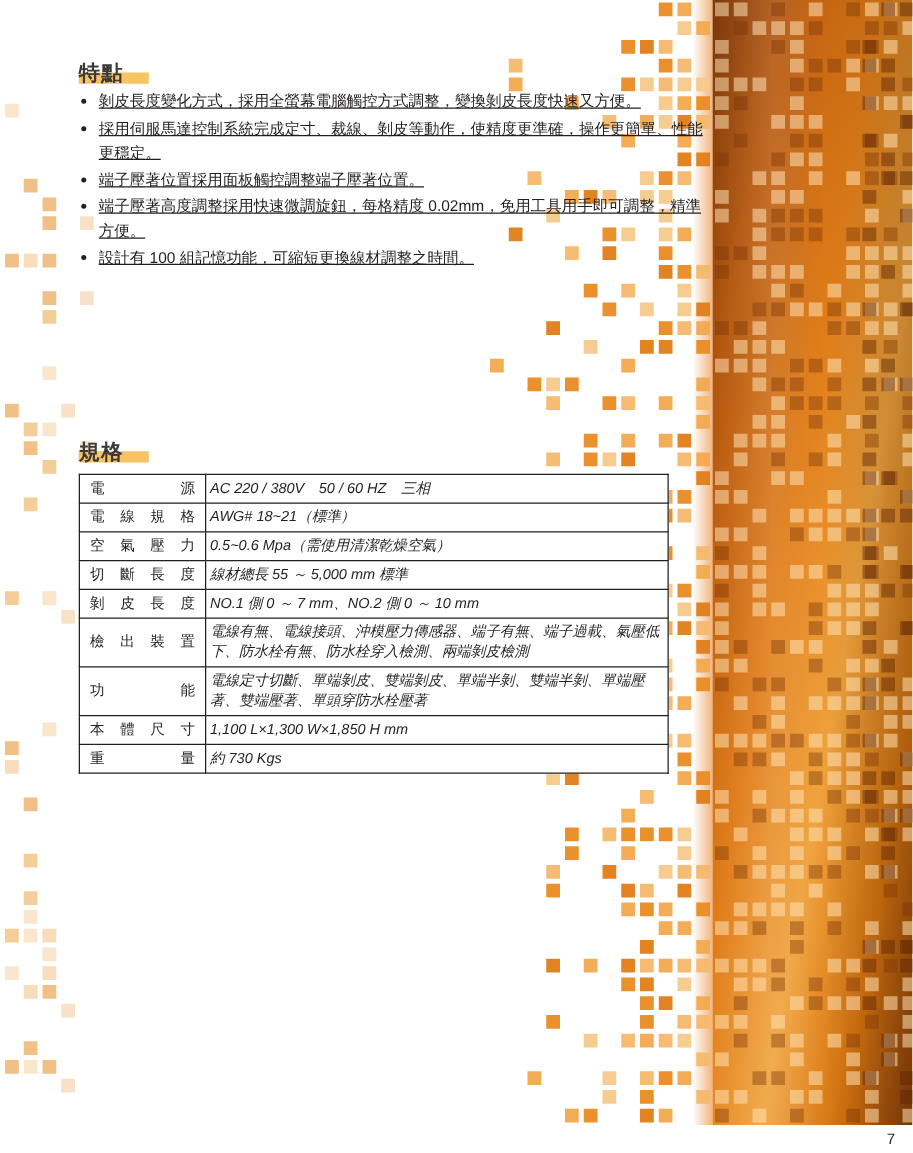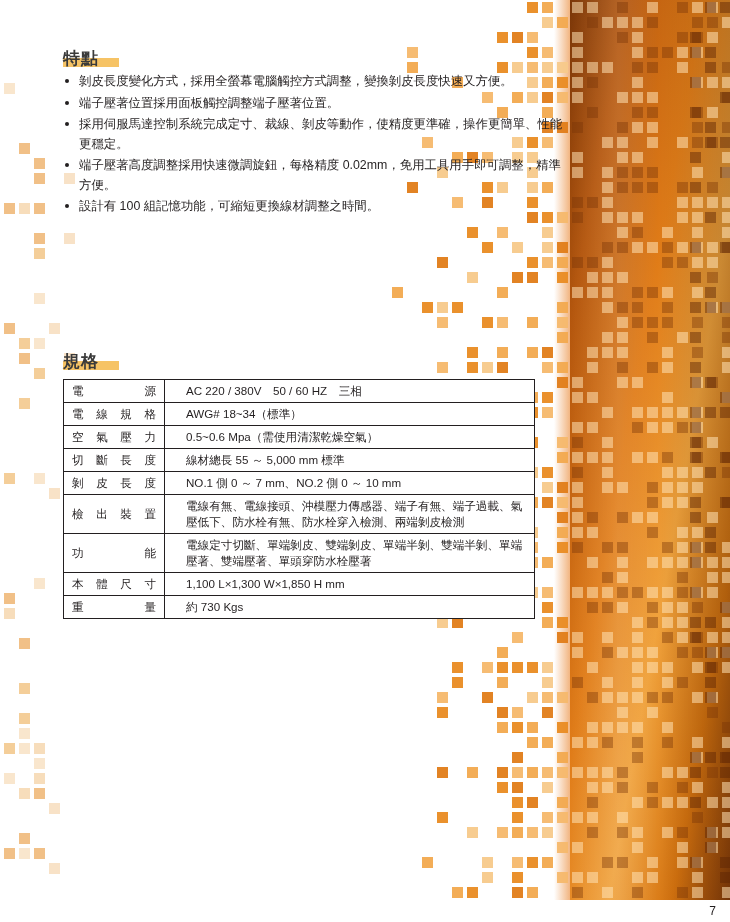--- a/index.html
+++ b/index.html
@@ -102,20 +102,21 @@
     padding: 0;
     list-style: none;
   }
   .feature-list li {
     position: relative;
     padding-left: 16px;
     font-size: 12.4px;
     line-height: 19.5px;
     color: #231f20;
     margin-bottom: 2px;
+    text-decoration: underline;
   }
   .feature-list li::before {
     content: "";
     position: absolute;
     left: 2px;
     top: 7px;
     width: 4px;
     height: 4px;
     border-radius: 50%;
     background: #231f20;
@@ -140,21 +141,22 @@
     vertical-align: middle;
   }
   .spec-table td.label {
     width: 84px;
     text-align: justify;
     text-align-last: justify;
     padding: 3px 8px;
     white-space: nowrap;
   }
   .spec-table td.value {
-    padding-left: 21px;
+    padding-left: 3px;
+    font-style: italic;
   }
 
   .page-number {
     position: absolute;
     right: 14px;
     bottom: 4px;
     font-size: 12px;
     color: #231f20;
   }
 </style>
@@ -854,38 +856,38 @@
 
   <div class="page-bottom-white"></div>
 
   <div class="content">
 
     <div class="title-underline" id="features-underline"></div>
     <div class="section-title" id="features-title">特點</div>
 
     <ul class="feature-list" id="feature-list">
         <li>剝皮長度變化方式，採用全螢幕電腦觸控方式調整，變換剝皮長度快速又方便。</li>
+        <li>採用伺服馬達控制系統完成定寸、裁線、剝皮等動作，使精度更準確，操作更簡單、性能更穩定。</li>
         <li>端子壓著位置採用面板觸控調整端子壓著位置。</li>
-        <li>採用伺服馬達控制系統完成定寸、裁線、剝皮等動作，使精度更準確，操作更簡單、性能更穩定。</li>
         <li>端子壓著高度調整採用快速微調旋鈕，每格精度 0.02mm，免用工具用手即可調整，精準方便。</li>
         <li>設計有 100 組記憶功能，可縮短更換線材調整之時間。</li>
       </ul>
 
     <div class="title-underline" id="spec-underline"></div>
     <div class="section-title" id="spec-title">規格</div>
 
     <table class="spec-table">
       <tbody id="spec-body">
           <tr>
             <td class="label">電　　源</td>
             <td class="value">AC 220 / 380V　50 / 60 HZ　三相</td>
           </tr>
           <tr>
             <td class="label">電 線 規 格</td>
-            <td class="value">AWG# 18~34（標準）</td>
+            <td class="value">AWG# 18~21（標準）</td>
           </tr>
           <tr>
             <td class="label">空 氣 壓 力</td>
             <td class="value">0.5~0.6 Mpa（需使用清潔乾燥空氣）</td>
           </tr>
           <tr>
             <td class="label">切 斷 長 度</td>
             <td class="value">線材總長 55 ～ 5,000 mm 標準</td>
           </tr>
           <tr>

